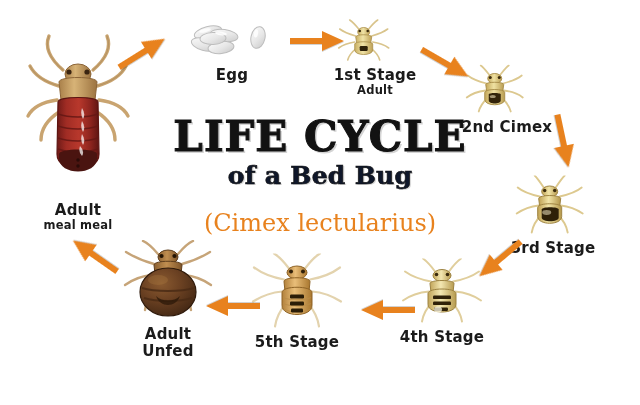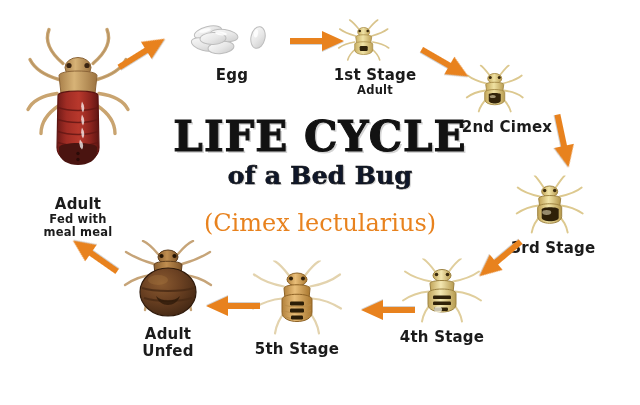--- a/index.html
+++ b/index.html
@@ -112,21 +112,20 @@
         <circle cx="55" cy="138" r="1.7" fill="#2A0B08"></circle>
         <g fill="#ffffff" opacity=".72">
           <path d="M59,80 q4,6 1,11 q-3,-5 -1,-11"></path>
           <path d="M59,93 q4,6 1,11 q-3,-5 -1,-11"></path>
           <path d="M59,106 q4,6 1,11 q-3,-5 -1,-11"></path>
           <path d="M57,118 q5,5 2,10 q-4,-4 -2,-10"></path>
         </g>
       </svg>
     </div>
     <div class="caption cap-main">Adult</div>
-    <div class="caption cap-sub">Fed with</div>
     <div class="caption cap-sub">meal meal</div>
   </div>
 
   <div class="node" style="left:232px;top:52px;">
     <div class="art">
       <svg width="92" height="42" viewBox="0 0 92 42">
         <defs>
           <linearGradient id="eggG" x1="0" y1="0" x2="1" y2="1">
             <stop offset="0%" stop-color="#FCFCFC"></stop>
             <stop offset="55%" stop-color="#E6E6E6"></stop>
@@ -276,21 +275,21 @@
           <rect x="36" y="37" width="18" height="3.6" rx="1.2"></rect>
           <rect x="36" y="43" width="18" height="3.6" rx="1.2"></rect>
           <rect x="37" y="49" width="14" height="3.4" rx="1.2"></rect>
         </g>
         <ellipse cx="41" cy="51" rx="4" ry="3" fill="#FFFBE8" opacity=".75"></ellipse>
       </svg>
     </div>
     <div class="caption cap-main">4th Stage</div>
   </div>
 
-  <div class="node" style="left:297px;top:309px;">
+  <div class="node" style="left:297px;top:302px;">
     <div class="art">
       <svg width="100" height="76" viewBox="0 0 100 76">
         <defs>
           <linearGradient id="n5" x1="0" y1="0" x2="1" y2="0">
             <stop offset="0%" stop-color="#B2813C"></stop>
             <stop offset="42%" stop-color="#E9BE79"></stop>
             <stop offset="100%" stop-color="#A9772F"></stop>
           </linearGradient>
         </defs>
         <g stroke="#E3D3AE" stroke-width="2.2" fill="none" stroke-linecap="round">

